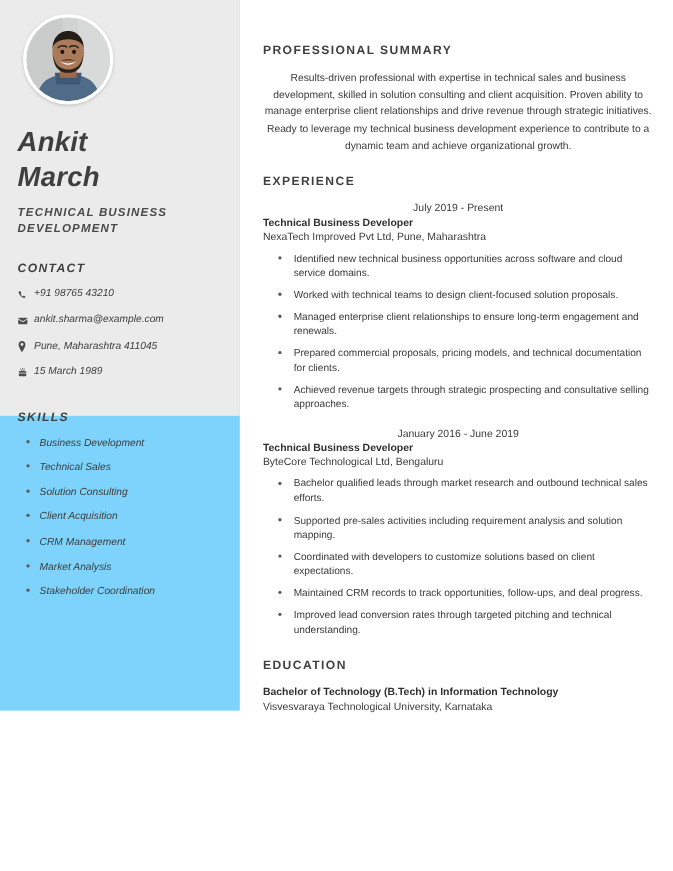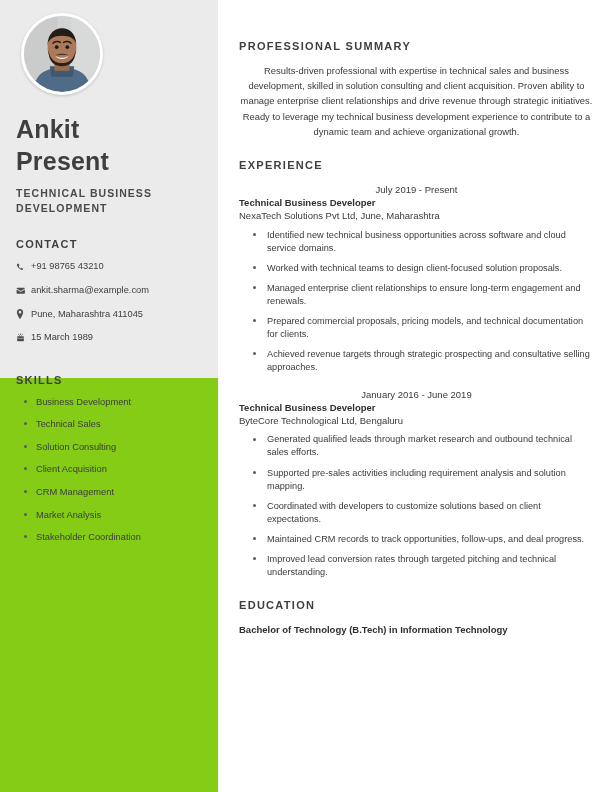--- a/index.html
+++ b/index.html
@@ -20,22 +20,23 @@
     height: 792px;
     background: #ffffff;
   }
 
   
   .sidebar {
     position: absolute;
     left: 0;
     top: 0;
     width: 218px;
-    height: 792px;
-    background: #84cc16;
+    height: 646px;
+    background: #7dd3fc;
+    font-style: italic;
   }
   .sidebar-top {
     position: absolute;
     left: 0;
     top: 0;
     width: 218px;
     height: 378px;
     background: #ebebeb;
   }
   .sidebar-inner {
@@ -88,21 +89,21 @@
   }
   .side-heading.skills-heading {
     margin-top: 30px;
   }
 
   .contact-list {
     margin-top: 10px;
   }
   .contact-row {
     display: flex;
-    align-items: center;
+    align-items: flex-end;
     margin-bottom: 11px;
   }
   .contact-icon {
     width: 15px;
     min-width: 15px;
     padding-top: 1px;
     color: #4d4d4d;
     display: flex;
     align-items: center;
   }
@@ -253,21 +254,21 @@
               <path d="M52 35 C54 33 60 33 62 36" stroke="#2b211b" stroke-width="1.8" fill="none" stroke-linecap="round"></path>
               <path d="M41 52 C45 56 55 56 59 52 C56 58 44 58 41 52 Z" fill="#ffffff"></path>
               <path d="M41 52 C45 49 55 49 59 52 C55 51 45 51 41 52 Z" fill="#4b322a"></path>
             </g>
           </svg>
         </div>
       </div>
 
       <div class="name">
         <div>Ankit</div>
-        <div>Present</div>
+        <div>March</div>
       </div>
 
       <div class="role">Technical Business Development</div>
 
       <div class="side-heading">CONTACT</div>
 
       <div class="contact-list">
 
         <div class="contact-row">
           <span class="contact-icon">
@@ -333,46 +334,47 @@
       <div class="main-heading">PROFESSIONAL SUMMARY</div>
       <p class="summary-text">Results-driven professional with expertise in technical sales and business development, skilled in solution consulting and client acquisition. Proven ability to manage enterprise client relationships and drive revenue through strategic initiatives. Ready to leverage my technical business development experience to contribute to a dynamic team and achieve organizational growth.</p>
     </section>
 
     <section class="section">
       <div class="main-heading">EXPERIENCE</div>
 
       <div class="job">
         <div class="job-date">July 2019 - Present</div>
         <div class="job-title">Technical Business Developer</div>
-        <div class="job-company">NexaTech Solutions Pvt Ltd, June, Maharashtra</div>
+        <div class="job-company">NexaTech Improved Pvt Ltd, Pune, Maharashtra</div>
         <ul class="bullets">
           <li>Identified new technical business opportunities across software and cloud service domains.</li>
           <li>Worked with technical teams to design client-focused solution proposals.</li>
           <li>Managed enterprise client relationships to ensure long-term engagement and renewals.</li>
           <li>Prepared commercial proposals, pricing models, and technical documentation for clients.</li>
           <li>Achieved revenue targets through strategic prospecting and consultative selling approaches.</li>
         </ul>
       </div>
 
       <div class="job">
         <div class="job-date">January 2016 - June 2019</div>
         <div class="job-title">Technical Business Developer</div>
         <div class="job-company">ByteCore Technological Ltd, Bengaluru</div>
         <ul class="bullets">
-          <li>Generated qualified leads through market research and outbound technical sales efforts.</li>
+          <li>Bachelor qualified leads through market research and outbound technical sales efforts.</li>
           <li>Supported pre-sales activities including requirement analysis and solution mapping.</li>
           <li>Coordinated with developers to customize solutions based on client expectations.</li>
           <li>Maintained CRM records to track opportunities, follow-ups, and deal progress.</li>
           <li>Improved lead conversion rates through targeted pitching and technical understanding.</li>
         </ul>
       </div>
     </section>
 
     <section class="section">
       <div class="main-heading">EDUCATION</div>
       <div class="edu-entry">
         <div class="edu-degree">Bachelor of Technology (B.Tech) in Information Technology</div>
+        <div class="edu-school">Visvesvaraya Technological University, Karnataka</div>
       </div>
     </section>
 
   </main>
 
 </div>
 
 </body></html>

